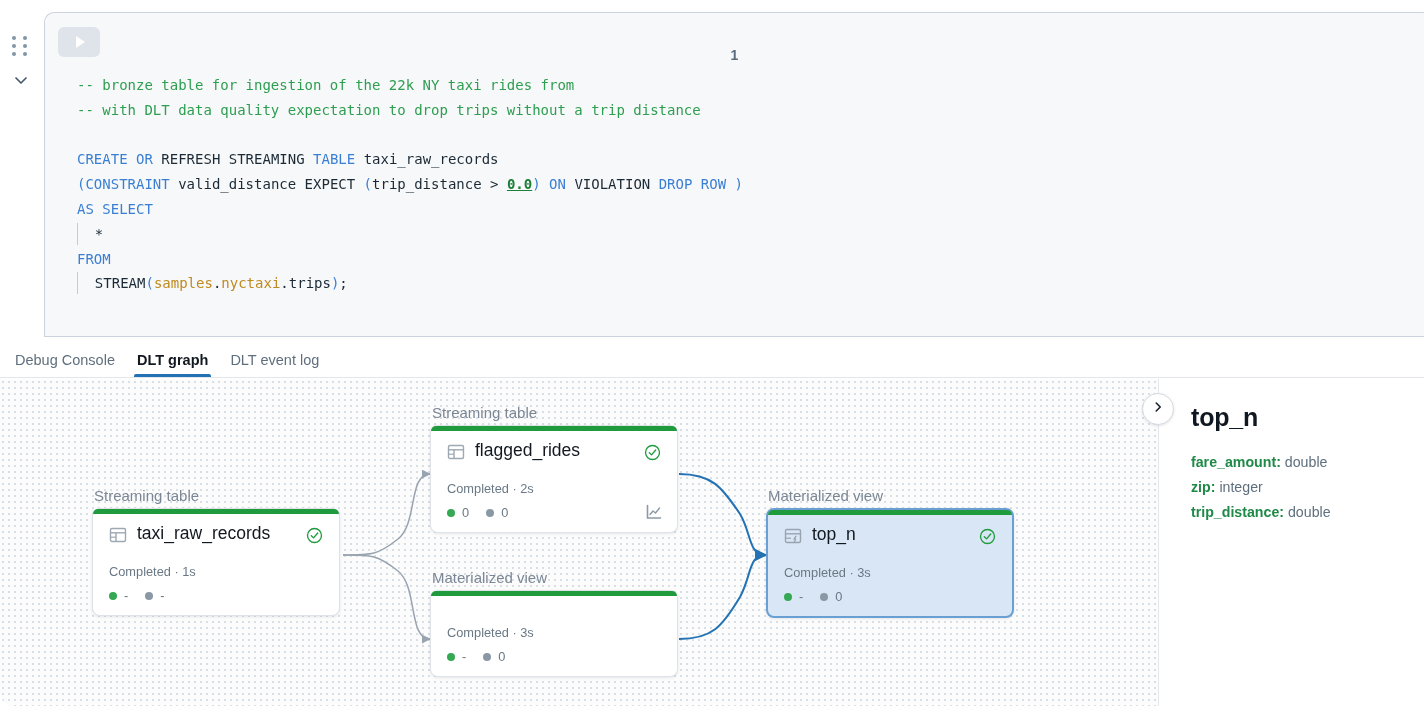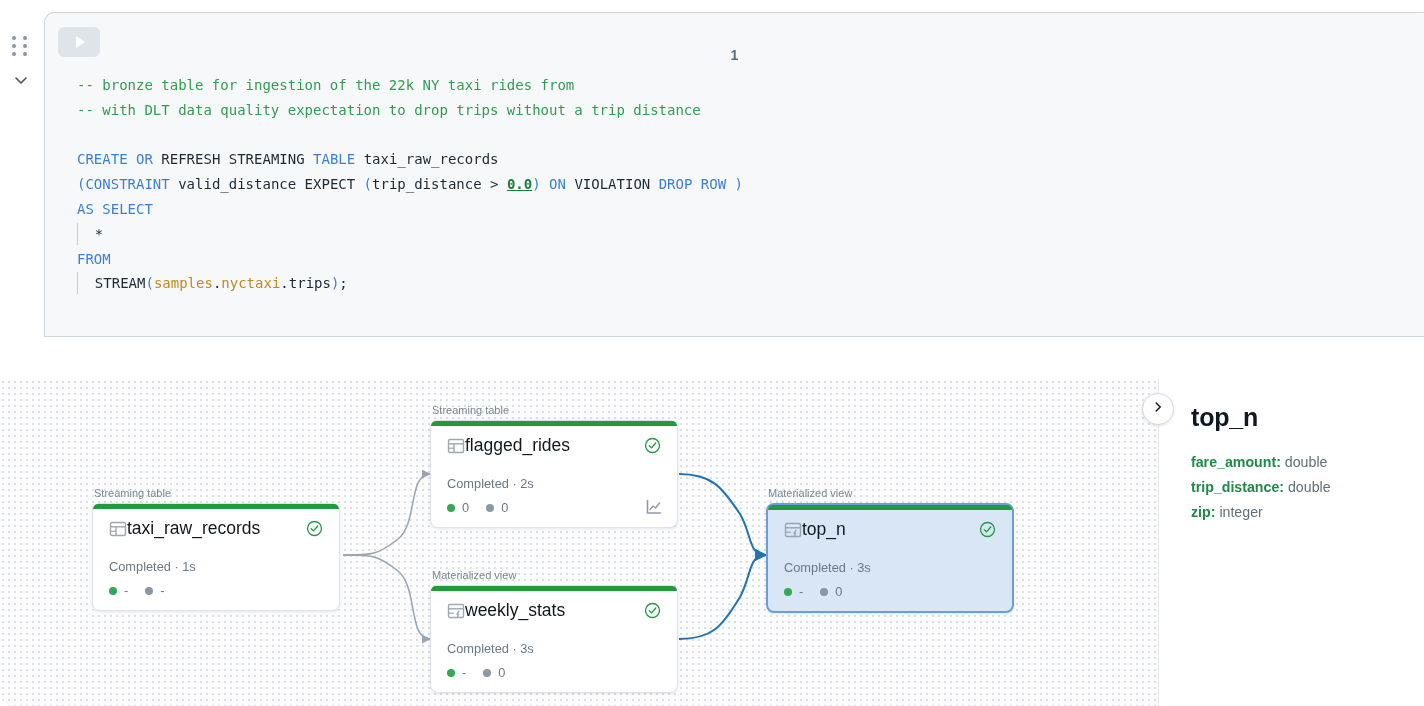--- a/index.html
+++ b/index.html
@@ -119,21 +119,21 @@
     width: 1158px; height: 327px;
     background-color: #fcfcfd;
     background-image: radial-gradient(#d9dfe6 1px, transparent 1px);
     background-size: 6px 6px;
     overflow: hidden;
   }
   .edges { position: absolute; left: 0; top: 0; width: 1158px; height: 327px; }
 
   .node-wrap { position: absolute; }
   .node-type {
-    font-size: 11px; color: #7b8794;
+    font-size: 15px; color: #7b8794;
     margin-bottom: 4px; margin-left: 2px;
     font-family: "Liberation Sans", sans-serif;
   }
   .node {
     position: relative;
     width: 248px;
     background: #ffffff;
     border: 1px solid #dfe3e8;
     border-radius: 8px;
     box-shadow: 0 1px 3px rgba(20,35,55,.10);
@@ -142,21 +142,21 @@
   }
   .node:before {
     content: ""; position: absolute; left: 0; right: 0; top: 0;
     height: 5px; background: #1f9a3d;
     border-radius: 7px 7px 0 0;
   }
   .node.selected {
     background: #d9e6f5;
     border: 2px solid #6a9fd4;
   }
-  .node-hdr { display: flex; align-items: center; }
+  .node-hdr { display: flex; align-items: flex-end; gap: 10px; }
   .tbl-icon { width: 18px; height: 18px; flex: 0 0 18px; opacity: .85; }
   .node-name {
     font-size: 17.5px; color: #11181f; font-weight: 400;
     font-family: "Liberation Sans", sans-serif;
     flex: 1;
   }
   .check { width: 17px; height: 17px; flex: 0 0 17px; }
   .node-status {
     margin-top: 20px; font-size: 12.8px; color: #6a7885;
   }
@@ -226,20 +226,25 @@
 
   <div class="cell">
     <div class="run-btn">
       <span class="tri"></span>
     </div>
     <div class="cell-num">1</div>
 
     <div class="code"><span class="ln"><span class="cm">-- bronze table for ingestion of the 22k NY taxi rides from</span></span><span class="ln"><span class="cm">-- with DLT data quality expectation to drop trips without a trip distance</span></span><span class="ln"></span><span class="ln"><span class="kw">CREATE</span> <span class="kw">OR</span> <span class="pl">REFRESH STREAMING</span> <span class="kw">TABLE</span> <span class="pl">taxi_raw_records</span></span><span class="ln"><span class="pn">(</span><span class="kw">CONSTRAINT</span> <span class="pl">valid_distance EXPECT </span><span class="pn">(</span><span class="pl">trip_distance &gt; </span><span class="num">0.0</span><span class="pn">)</span> <span class="kw">ON</span> <span class="pl">VIOLATION</span> <span class="kw">DROP</span> <span class="kw">ROW</span> <span class="pn">)</span></span><span class="ln"><span class="kw">AS</span> <span class="kw">SELECT</span></span><span class="ln"><span class="ind"></span>  <span class="pl">*</span></span><span class="ln"><span class="kw">FROM</span></span><span class="ln"><span class="ind"></span>  <span class="pl">STREAM</span><span class="pn">(</span><span class="str">samples</span><span class="pl">.</span><span class="str">nyctaxi</span><span class="pl">.trips</span><span class="pn">)</span><span class="pl">;</span></span></div>
   </div>
 
+  <div class="tabs">
+    <div class="tab">Debug Console</div>
+    <div class="tab active">DLT graph</div>
+    <div class="tab">DLT event log</div>
+  </div>
 
   <div class="canvas">
 
     <svg class="edges" viewBox="0 0 1158 327">
       <defs>
         <marker id="arrGray" markerWidth="7" markerHeight="7" refX="5.5" refY="3" orient="auto">
           <path d="M0,0 L6,3 L0,6 Z" fill="#98a4b0"></path>
         </marker>
         <marker id="arrBlue" markerWidth="7" markerHeight="7" refX="5.5" refY="3" orient="auto">
           <path d="M0,0 L6,3 L0,6 Z" fill="#2272b4"></path>
@@ -325,37 +330,20 @@
             <path d="M2.5 2.5 L2.5 15 L15.5 15" fill="none" stroke="#8c99a6" stroke-width="1.6" stroke-linecap="round"></path>
             <path d="M5 11.5 L8 8 L10.5 10 L14.5 5" fill="none" stroke="#8c99a6" stroke-width="1.4" stroke-linecap="round" stroke-linejoin="round"></path>
           </svg>
         </span>
       </div>
     </div>
 
     <div class="node-wrap" style="left:430px; top:190px;">
       <div class="node-type">Materialized view</div>
       <div class="node">
-        <div class="node-hdr">
-          <span class="tbl-icon">
-            <svg viewBox="0 0 18 18" width="18" height="18">
-              <rect x="1.5" y="2.5" width="15" height="13" rx="1.5" fill="none" stroke="#8c99a6" stroke-width="1.4"></rect>
-              <line x1="1.5" y1="6.8" x2="16.5" y2="6.8" stroke="#8c99a6" stroke-width="1.4"></line>
-              <path d="M12 9.2 L10 12.2 L11.6 12.2 L10.4 15" fill="none" stroke="#8c99a6" stroke-width="1.3" stroke-linecap="round" stroke-linejoin="round"></path>
-              <line x1="1.5" y1="11.2" x2="7" y2="11.2" stroke="#8c99a6" stroke-width="1.2"></line>
-            </svg>
-          </span>
-          <span class="node-name">weekly_stats</span>
-          <span class="check">
-            <svg viewBox="0 0 18 18" width="17" height="17">
-              <circle cx="9" cy="9" r="7.4" fill="none" stroke="#1f9a3d" stroke-width="1.4"></circle>
-              <path d="M5.6 9.2 L8 11.5 L12.4 6.3" fill="none" stroke="#1f9a3d" stroke-width="1.4" stroke-linecap="round" stroke-linejoin="round"></path>
-            </svg>
-          </span>
-        </div>
         <div class="node-status">Completed · 3s</div>
         <div class="node-metrics">
           <span class="metric">
             <i class="dot green"></i>
             <span>-</span>
           </span>
           <span class="metric">
             <i class="dot gray"></i>
             <span>0</span>
           </span>
@@ -407,22 +395,22 @@
         </svg>
       </span>
     </div>
     <div class="rpanel-title">top_n</div>
 
     <div class="schema-row">
       <span class="schema-key">fare_amount:</span>
       <span class="schema-type">double</span>
     </div>
     <div class="schema-row">
+      <span class="schema-key">zip:</span>
+      <span class="schema-type">integer</span>
+    </div>
+    <div class="schema-row">
       <span class="schema-key">trip_distance:</span>
       <span class="schema-type">double</span>
     </div>
-    <div class="schema-row">
-      <span class="schema-key">zip:</span>
-      <span class="schema-type">integer</span>
-    </div>
   </div>
 
 </div>
 
 </body></html>

